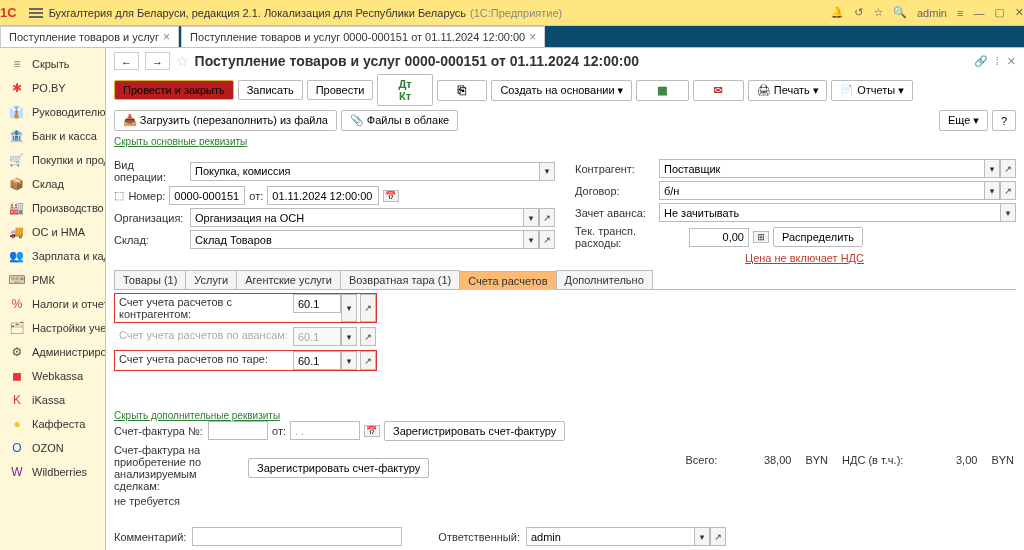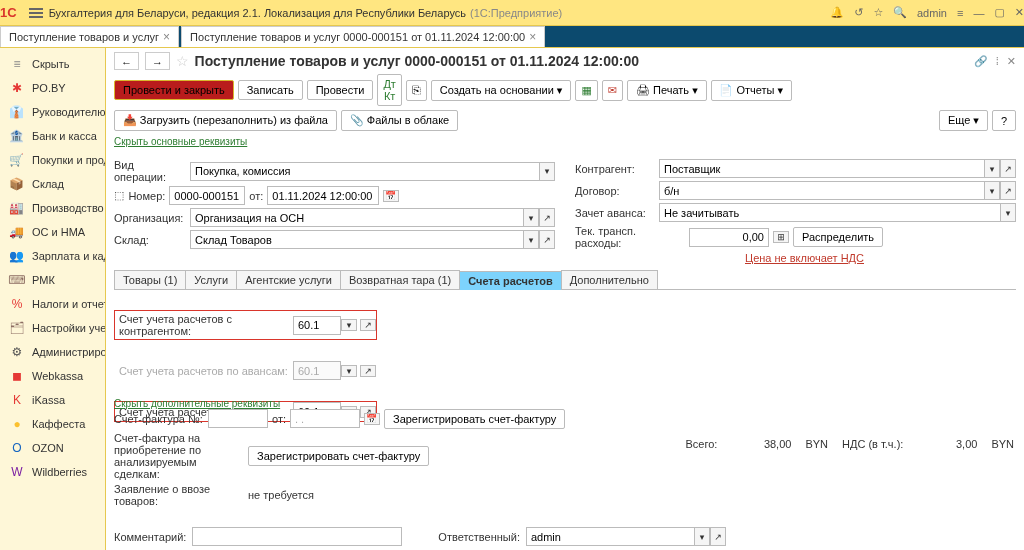--- a/index.html
+++ b/index.html
@@ -21,39 +21,39 @@
 .side-icon { width: 14px; height: 14px; display: inline-flex; align-items: center; justify-content: center; font-size: 12px; flex-shrink: 0; }
 .content { flex: 1; padding: 4px 8px; overflow: hidden; position: relative; }
 .doc-header { display: flex; align-items: center; gap: 6px; margin-bottom: 4px; }
 .nav-btn { border: 1px solid #ccc; background: #fff; padding: 2px 6px; cursor: pointer; font-size: 11px; }
 .star { color: #ccc; font-size: 14px; }
 .doc-title { font-size: 14px; font-weight: bold; }
 .doc-header-right { margin-left: auto; display: flex; gap: 8px; color: #888; cursor: pointer; }
 .toolbar { display: flex; gap: 4px; margin-bottom: 4px; flex-wrap: wrap; align-items: center; }
 .btn { border: 1px solid #bbb; background: #fff; padding: 3px 8px; font-size: 11px; cursor: pointer; border-radius: 2px; }
 .btn-yellow { background: #b91c1c; border-color: #d9b82e; }
-.btn-ico { padding: 3px 5px; }
+.btn-ico { padding: 3px 20px; font-weight: bold; }
 .toolbar-right { margin-left: auto; display: flex; gap: 4px; }
 .link { color: #2e7d32; text-decoration: underline; font-size: 10px; cursor: pointer; }
 .form-row { display: flex; align-items: center; gap: 4px; margin-bottom: 3px; font-size: 11px; }
 .lbl { font-size: 11px; color: #333; }
 .inp { border: 1px solid #bbb; padding: 2px 4px; font-size: 11px; height: 19px; background: #fff; }
 .inp-sel { display: flex; }
 .inp-sel input { flex: 1; border: 1px solid #bbb; border-right: none; padding: 2px 4px; font-size: 11px; height: 19px; }
 .sel-btn { border: 1px solid #bbb; background: #f5f5f5; width: 16px; font-size: 9px; cursor: pointer; display: flex; align-items: center; justify-content: center; }
 .tabs-row { display: flex; border-bottom: 1px solid #bbb; margin-top: 6px; }
 .dtab { border: 1px solid #bbb; border-bottom: none; padding: 3px 8px; font-size: 11px; background: #f5f5f5; cursor: pointer; margin-right: -1px; }
-.dtab.active { background: #7dd3fc; position: relative; top: 1px; font-weight: bold; }
-.acct-row { display: flex; align-items: center; gap: 0; margin-top: 20px; border: 1px solid transparent; width: fit-content; }
+.dtab.active { background: #fdba74; position: relative; top: 1px; }
+.acct-row { display: flex; gap: 0; margin-top: 3px; border: 1px solid transparent; width: fit-content; }
 .acct-row.highlight { border: 1px solid #d9352b; }
 .acct-lbl { width: 178px; font-size: 11px; padding: 2px 4px; }
 .acct-lbl.disabled { color: #aaa; }
 .acct-inp { width: 48px; border: 1px solid #bbb; padding: 2px 4px; font-size: 11px; height: 19px; }
 .acct-inp.disabled { color: #aaa; background: #fafafa; }
-.totals-row { position: absolute; bottom: 100px; right: 10px; font-size: 11px; display: flex; gap: 14px; align-items: center; }
+.totals-row { position: absolute; bottom: 84px; right: 10px; font-size: 11px; display: flex; gap: 14px; align-items: center; }
 .tot-val { display: inline-block; min-width: 60px; text-align: right; }
 .bottom-sec { position: absolute; bottom: 4px; left: 8px; right: 8px; }
 .comment-row { display: flex; align-items: center; gap: 6px; margin-top: 20px; }
 .comment-row .inp { flex: 1; max-width: 210px; }
 .vat-link { color: #c0392b; text-decoration: underline; font-size: 11px; cursor: pointer; }
 </style>
 </head>
 <body>
 
 <div class="top-bar">
@@ -252,21 +252,21 @@
         </div>
         <div class="form-row">
           <span class="lbl" style="width:80px">Зачет аванса:</span>
           <div class="inp-sel" style="flex:1">
               <input value="Не зачитывать" style="">
               <span class="sel-btn">▾</span>
             </div>
         </div>
         <div class="form-row">
           <span class="lbl" style="width:110px">Тек. трансп. расходы:</span>
-          <input class="inp" style="width: 80px; text-align: right;" value="0,00">
+          <input class="inp" style="width: 60px; text-align: right;" value="0,00">
           <span class="sel-btn">⊞</span>
           <button class="btn">Распределить</button>
         </div>
         <div style="text-align:left; padding-left:170px"><span class="vat-link">Цена не включает НДС</span></div>
       </div>
     </div>
 
     <div class="tabs-row" id="dtabs">
         <div class="dtab">Товары (1)</div>
         <div class="dtab">Услуги</div>
@@ -314,21 +314,20 @@
         <span class="lbl">от:</span>
         <input class="inp" style="width: 70px; color: rgb(170, 170, 170);" value=". .">
         <span class="sel-btn">📅</span>
         <button class="btn">Зарегистрировать счет-фактуру</button>
       </div>
       <div class="form-row">
         <span class="lbl" style="width:130px;line-height:1.1">Счет-фактура на приобретение по анализируемым сделкам:</span>
         <button class="btn">Зарегистрировать счет-фактуру</button>
       </div>
       <div class="form-row">
-        <span class="lbl" style="width:130px">Заявление о ввозе товаров:</span>
         <span>не требуется</span>
       </div>
       <div class="comment-row">
         <span class="lbl">Комментарий:</span>
         <input class="inp" style="">
         <span class="lbl" style="margin-left:30px">Ответственный:</span>
         <div class="inp-sel" style="width:200px">
             <input value="admin" style="">
             <span class="sel-btn">▾</span>
             <span class="sel-btn">↗</span>

